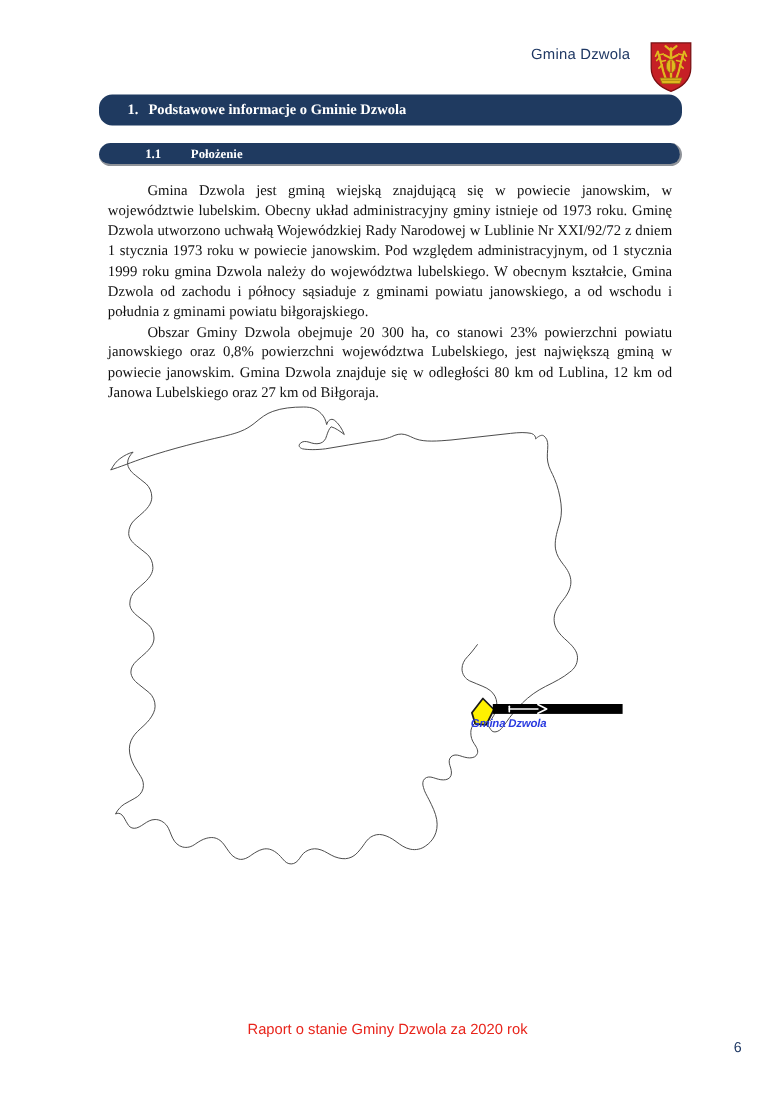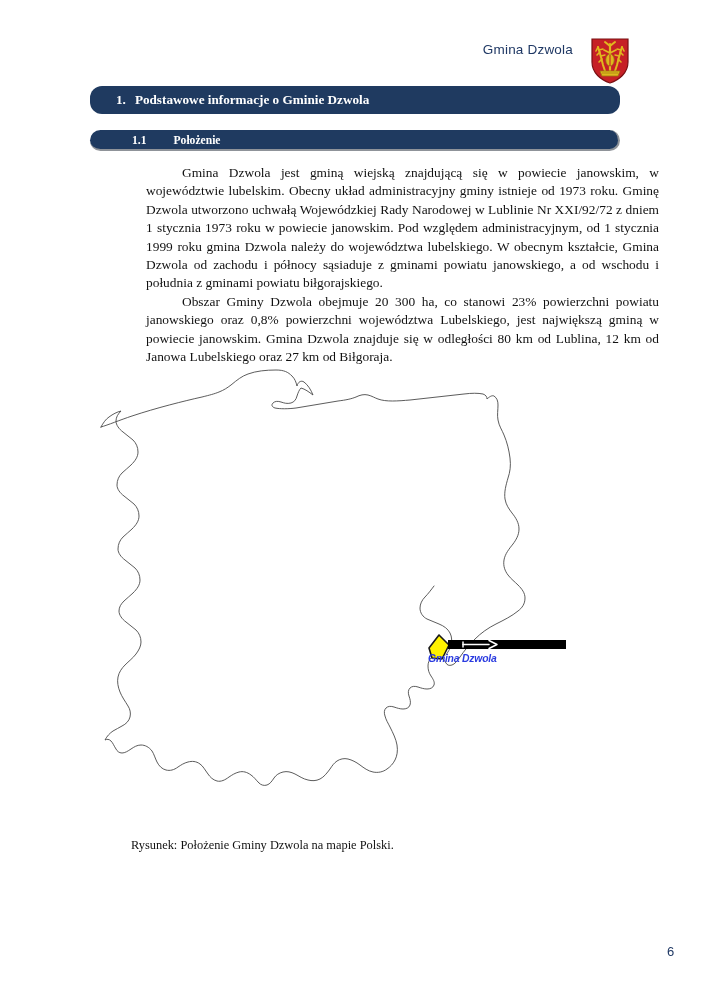--- a/index.html
+++ b/index.html
@@ -86,21 +86,20 @@
   .body-text {
     position: absolute;
     left: 98px;
     top: 164px;
     width: 513px;
     font-size: 13.4px;
     line-height: 18.4px;
     text-align: justify;
     text-justify: inter-word;
     color: #111111;
-    margin-left: 48px;
   }
   .body-text p {
     margin: 0;
     text-indent: 36px;
   }
 
   
   .figure {
     position: absolute;
     left: 98px;
@@ -345,17 +344,17 @@
       <g>
         <rect x="350" y="272" width="118" height="9" fill="#000000"></rect>
         <path d="M365,276.5 L391,276.5 M391,272.5 L399,276.5 L391,280.5" stroke="#ffffff" stroke-width="1.5" fill="none" stroke-linejoin="round" stroke-linecap="round"></path>
         <path d="M365,274 L365,279" stroke="#ffffff" stroke-width="1.5" stroke-linecap="round"></path>
       </g>
     </svg>
 
     <div class="map-label">Gmina Dzwola</div>
   </div>
 
-  <div class="caption">Rysunek: Położenie Gminy Dzwola na mapie Polski.</div>
-
+
+  <div class="footer-text">Raport o stanie Gminy Dzwola za 2020 rok</div>
   <div class="page-number">6</div>
 
 </div>
 
 </body></html>

